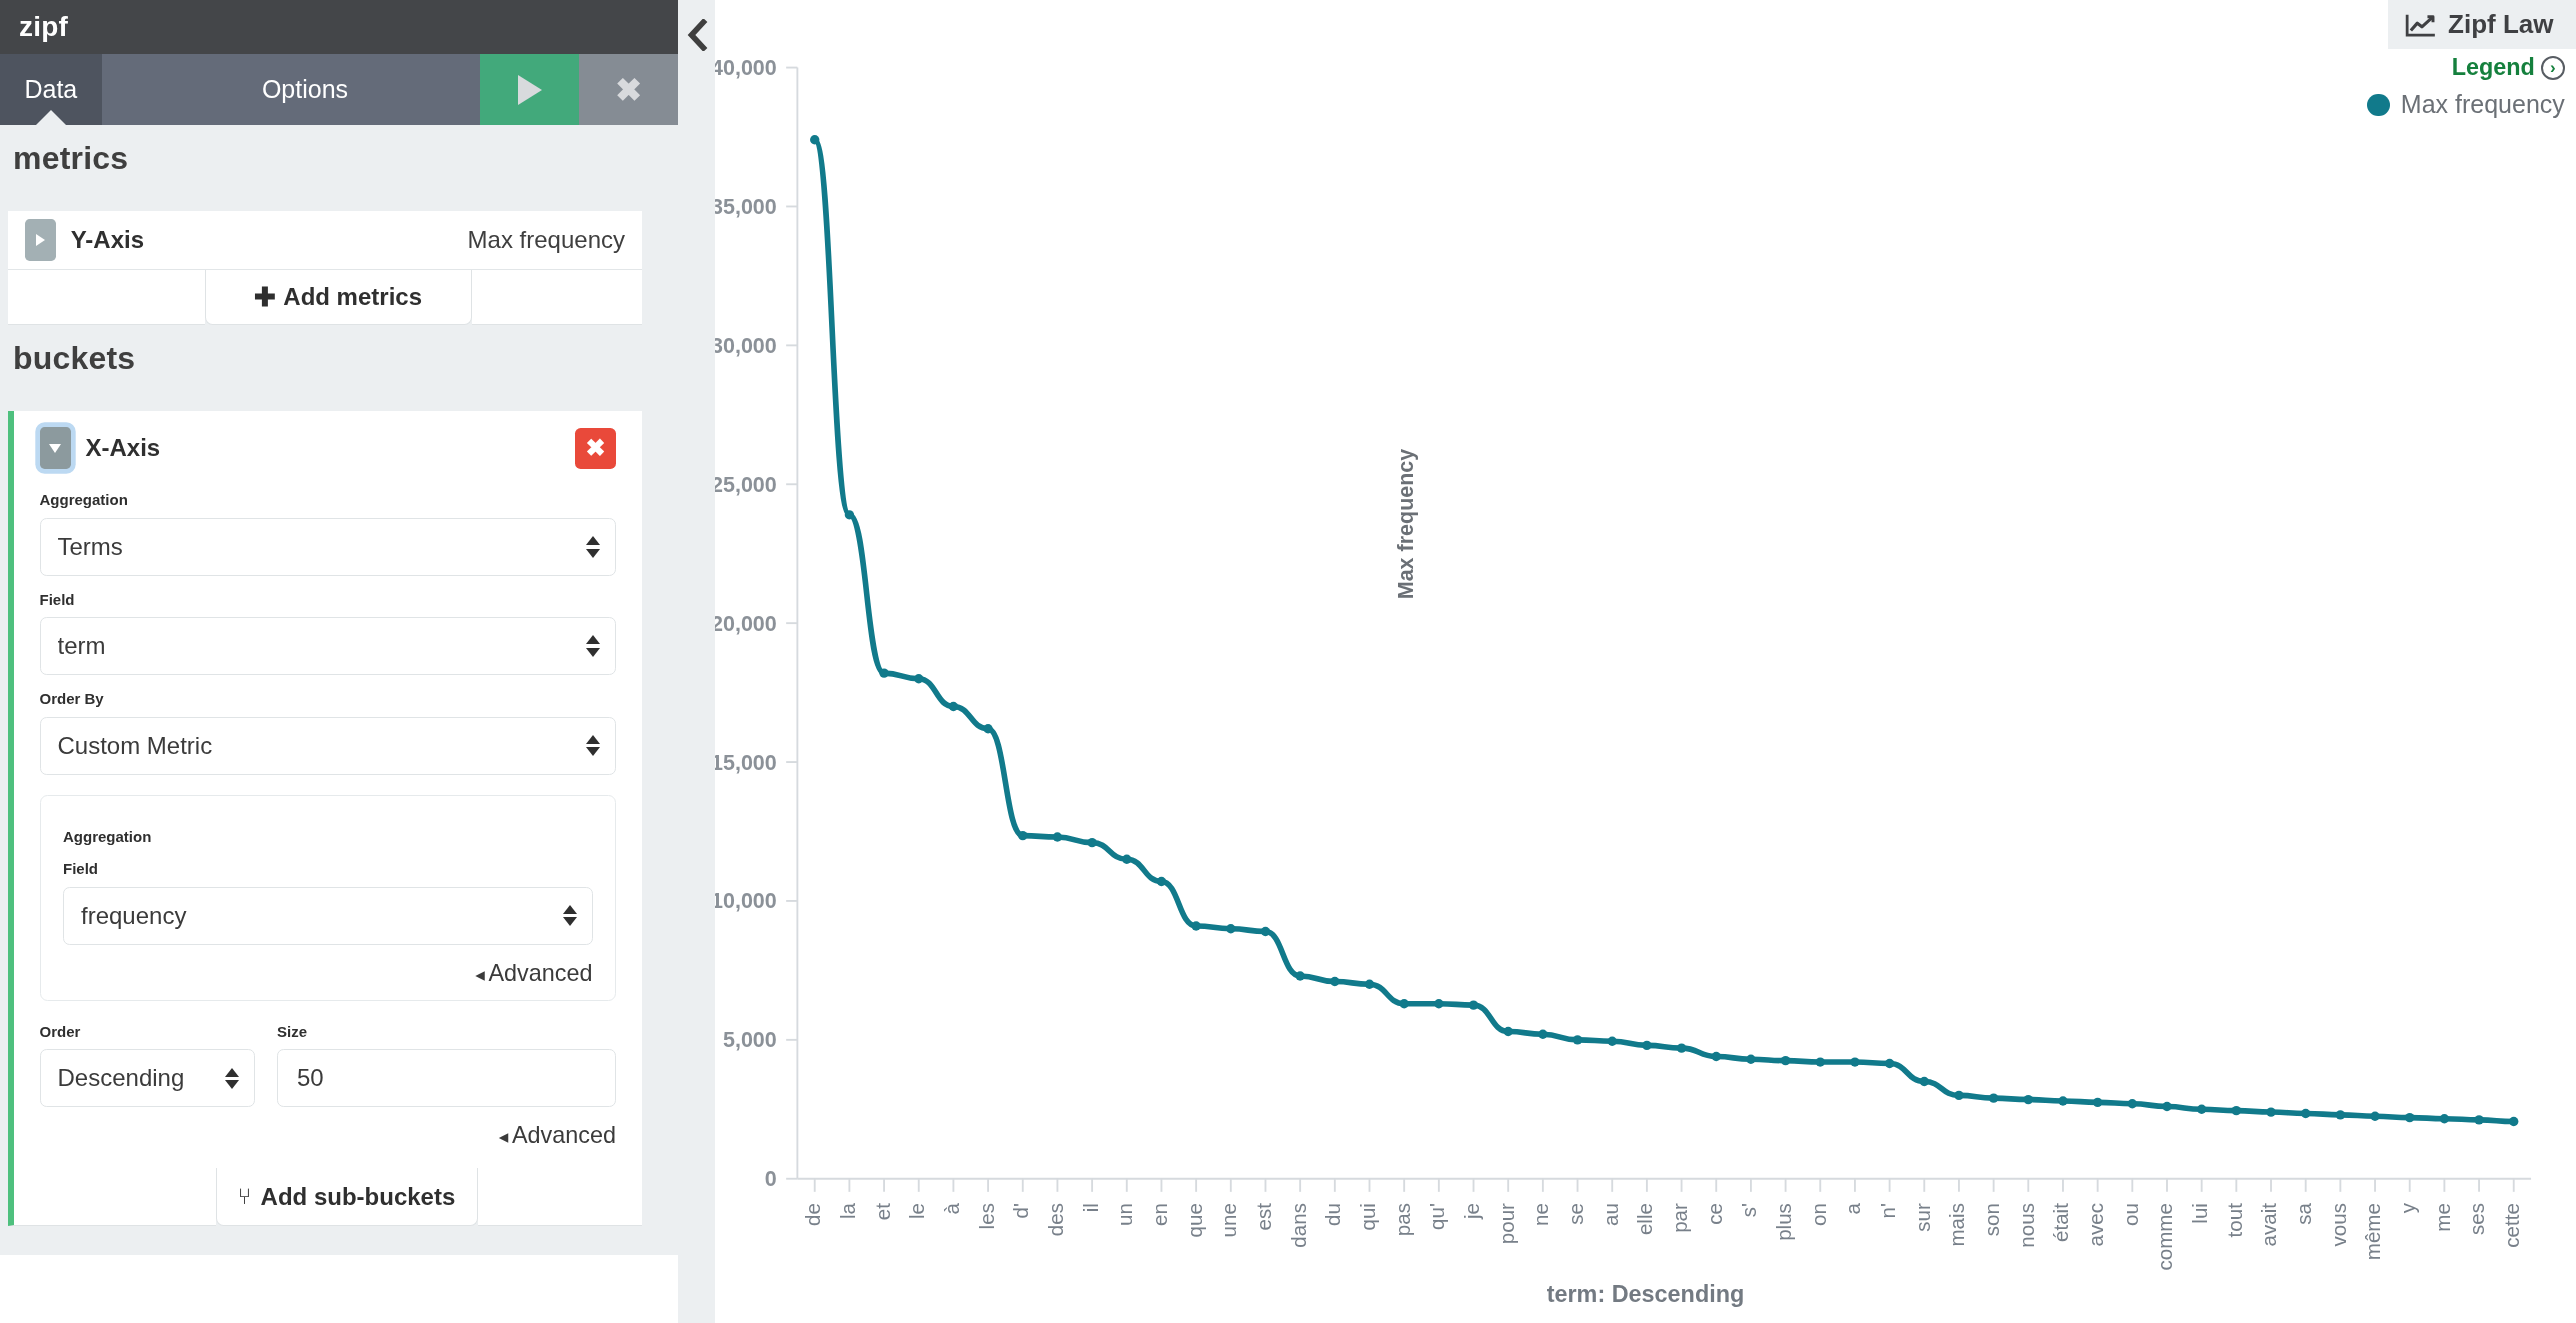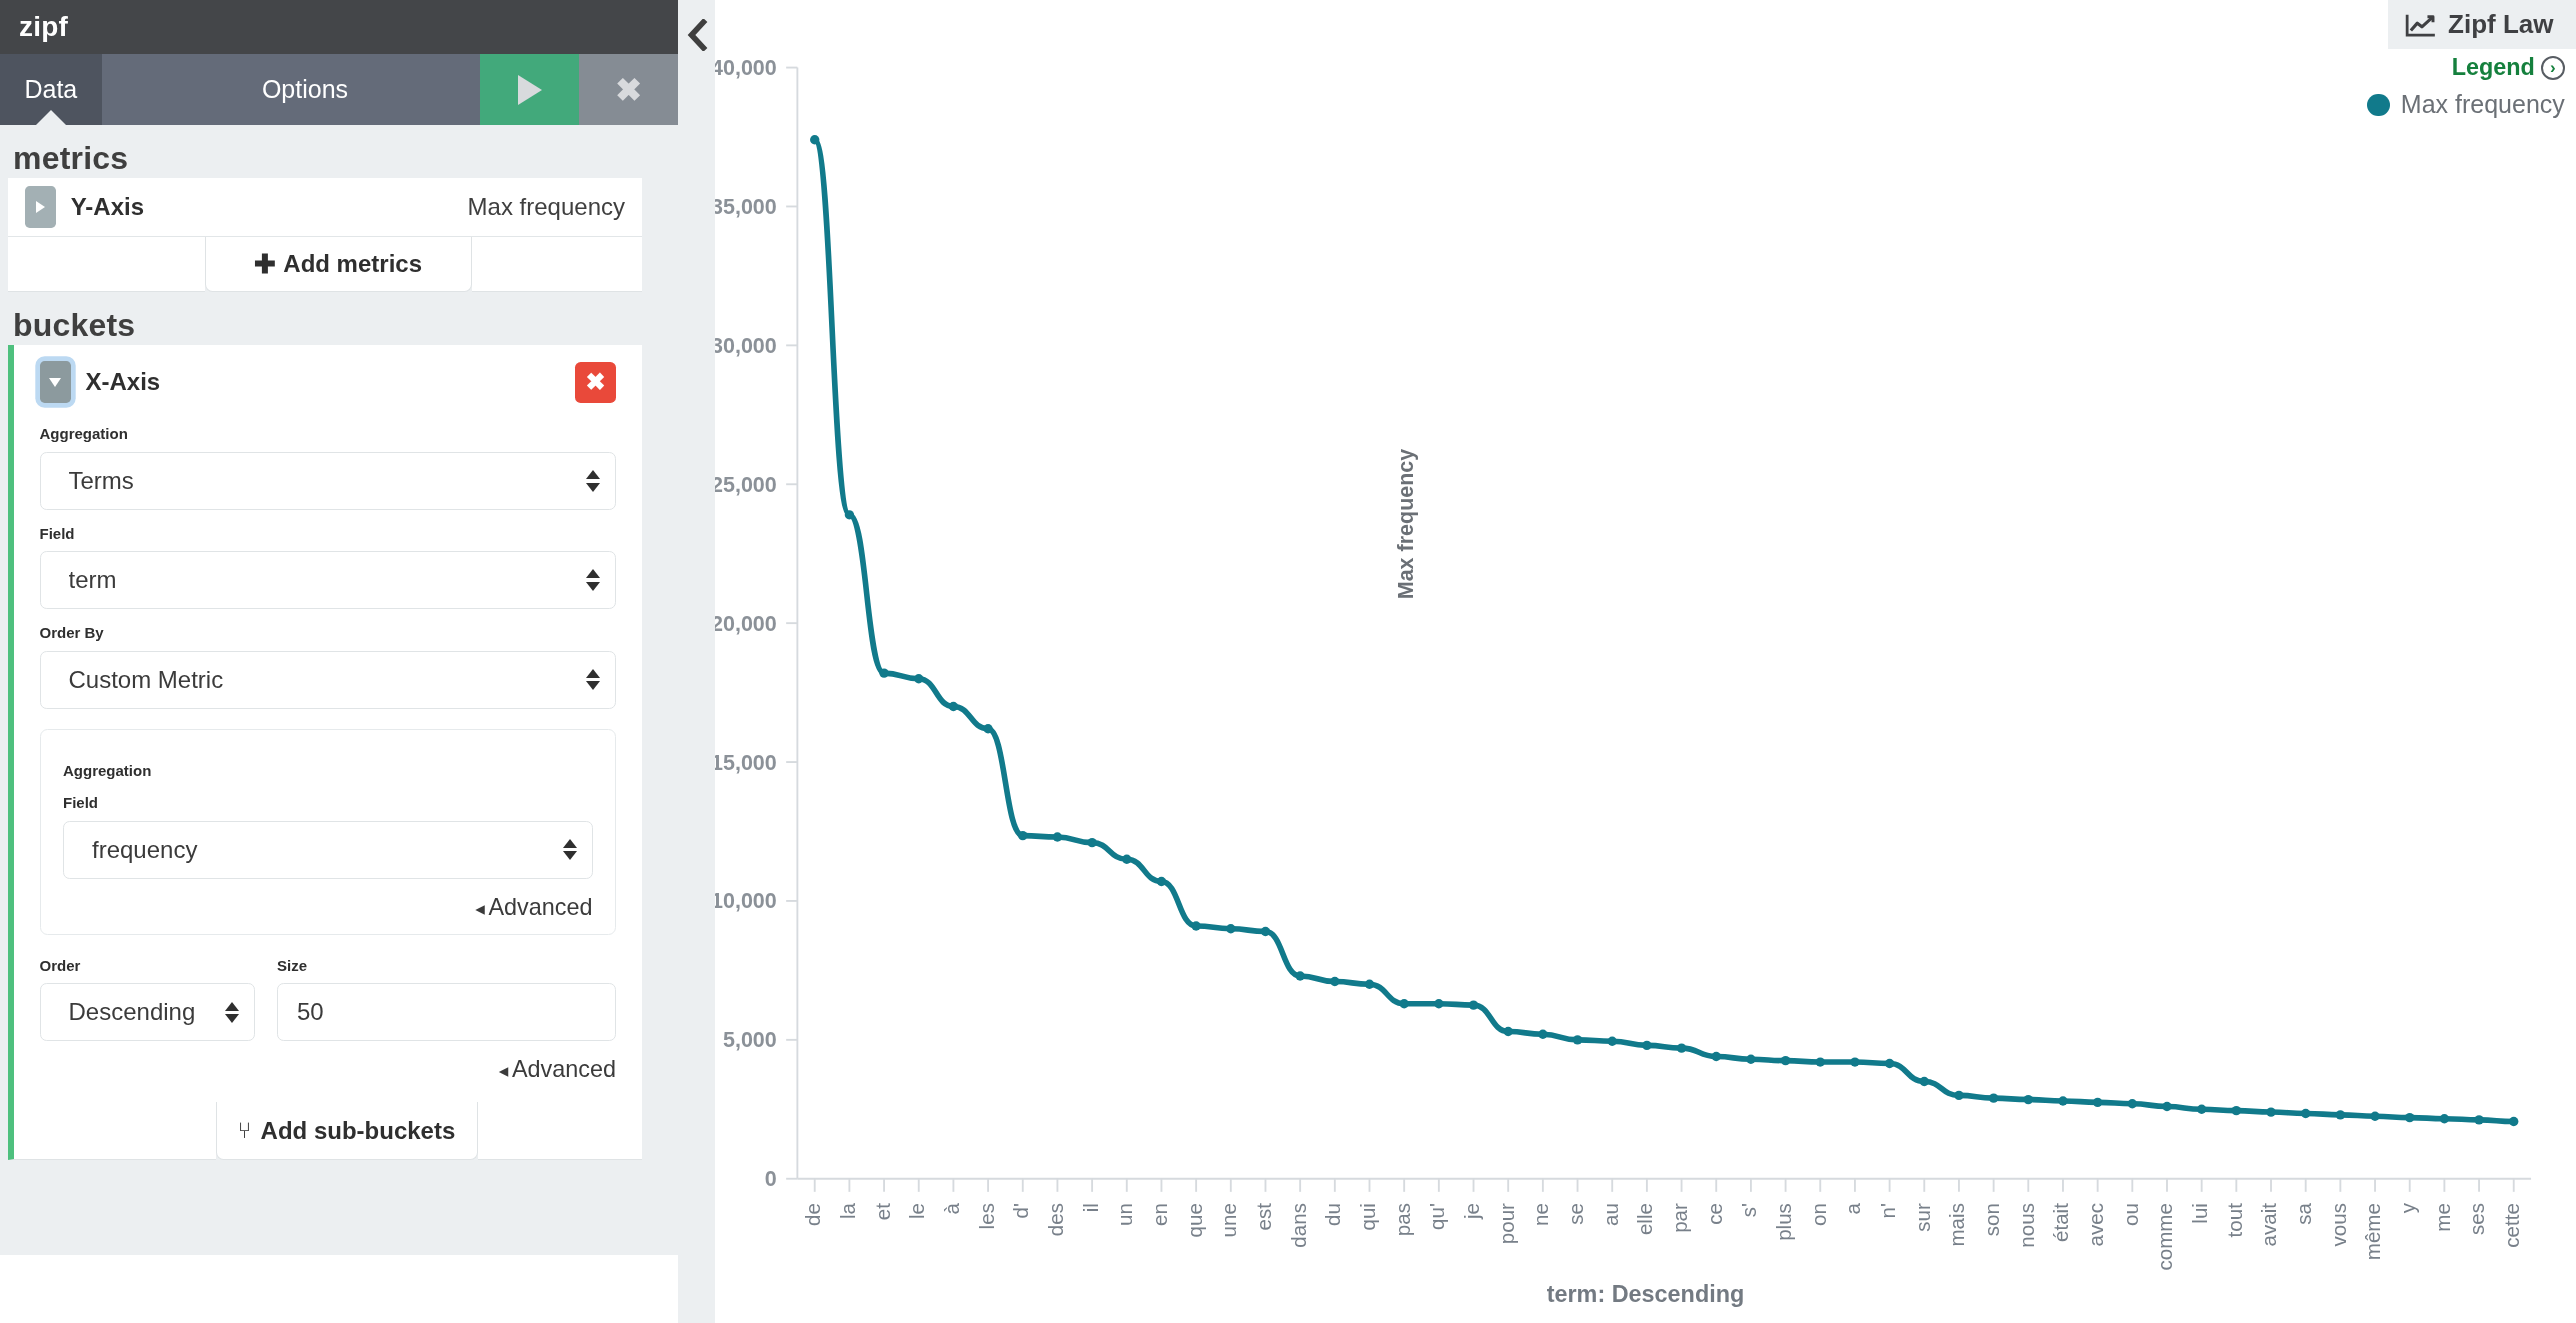--- a/index.html
+++ b/index.html
@@ -61,21 +61,21 @@
     display:flex; align-items:center; justify-content:center; cursor:pointer;
     color: #d8dadd; font-size: 32px; font-weight: bold;
   }
 
   .scroll-area {
     flex: 1 1 auto; overflow: hidden; position: relative;
     background: #eceff1;
   }
   .section-head {
     font-size: 32px; font-weight: bold; color: #3f3f3f;
-    padding: 15px 0 1px 13px;
+    padding: 15px 0 34px 13px;
     letter-spacing: 0.2px;
   }
   .card {
     background: #ffffff; margin: 0 36px 0 7.5px;
     border-left: 6.6px solid transparent;
     position: relative;
   }
   .card.metric-card { padding: 0; }
   .metric-row {
     display:flex; align-items:center; height: 58px;
@@ -115,21 +115,21 @@
   .bucket-top { display:flex; align-items:center; height: 56px; }
   .bucket-label { font-size: 24px; font-weight: bold; color:#2f2f2f; margin-left: 15px; }
   .btn-remove {
     margin-left:auto; width:41px; height:41px; border-radius:5.6px; background:#e9493a;
     color:#fff; font-size:24px; font-weight:bold; display:flex; align-items:center; justify-content:center;
     cursor:pointer;
   }
   .field-label { font-size: 15px; font-weight: bold; color:#2f2f2f; margin: 15px 0 9.4px 0; }
   .select {
     height: 58px; border:0.9px solid #e0e4e6; border-radius: 6.6px; background:#fff;
-    display:flex; align-items:center; padding: 0 15px 0 28px;
+    display:flex; align-items:center; padding: 0 15px 0 17px;
     font-size: 24px; color:#3b3b3b; cursor:pointer; position: relative;
   }
   .select .val { flex: 1 1 auto; overflow:hidden; white-space:nowrap; }
   .spin { display:flex; flex-direction:column; gap:3.7px; align-items:center; }
   .spin .up { width:0;height:0;border-bottom:9.4px solid #2f2f2f;border-left:7.5px solid transparent;border-right:7.5px solid transparent; }
   .spin .dn { width:0;height:0;border-top:9.4px solid #2f2f2f;border-left:7.5px solid transparent;border-right:7.5px solid transparent; }
   .subpanel {
     border:0.9px solid #e6eaec; border-radius:7.5px; padding: 17px 22.5px 13px 22.5px;
     margin-top: 20.6px;
   }

